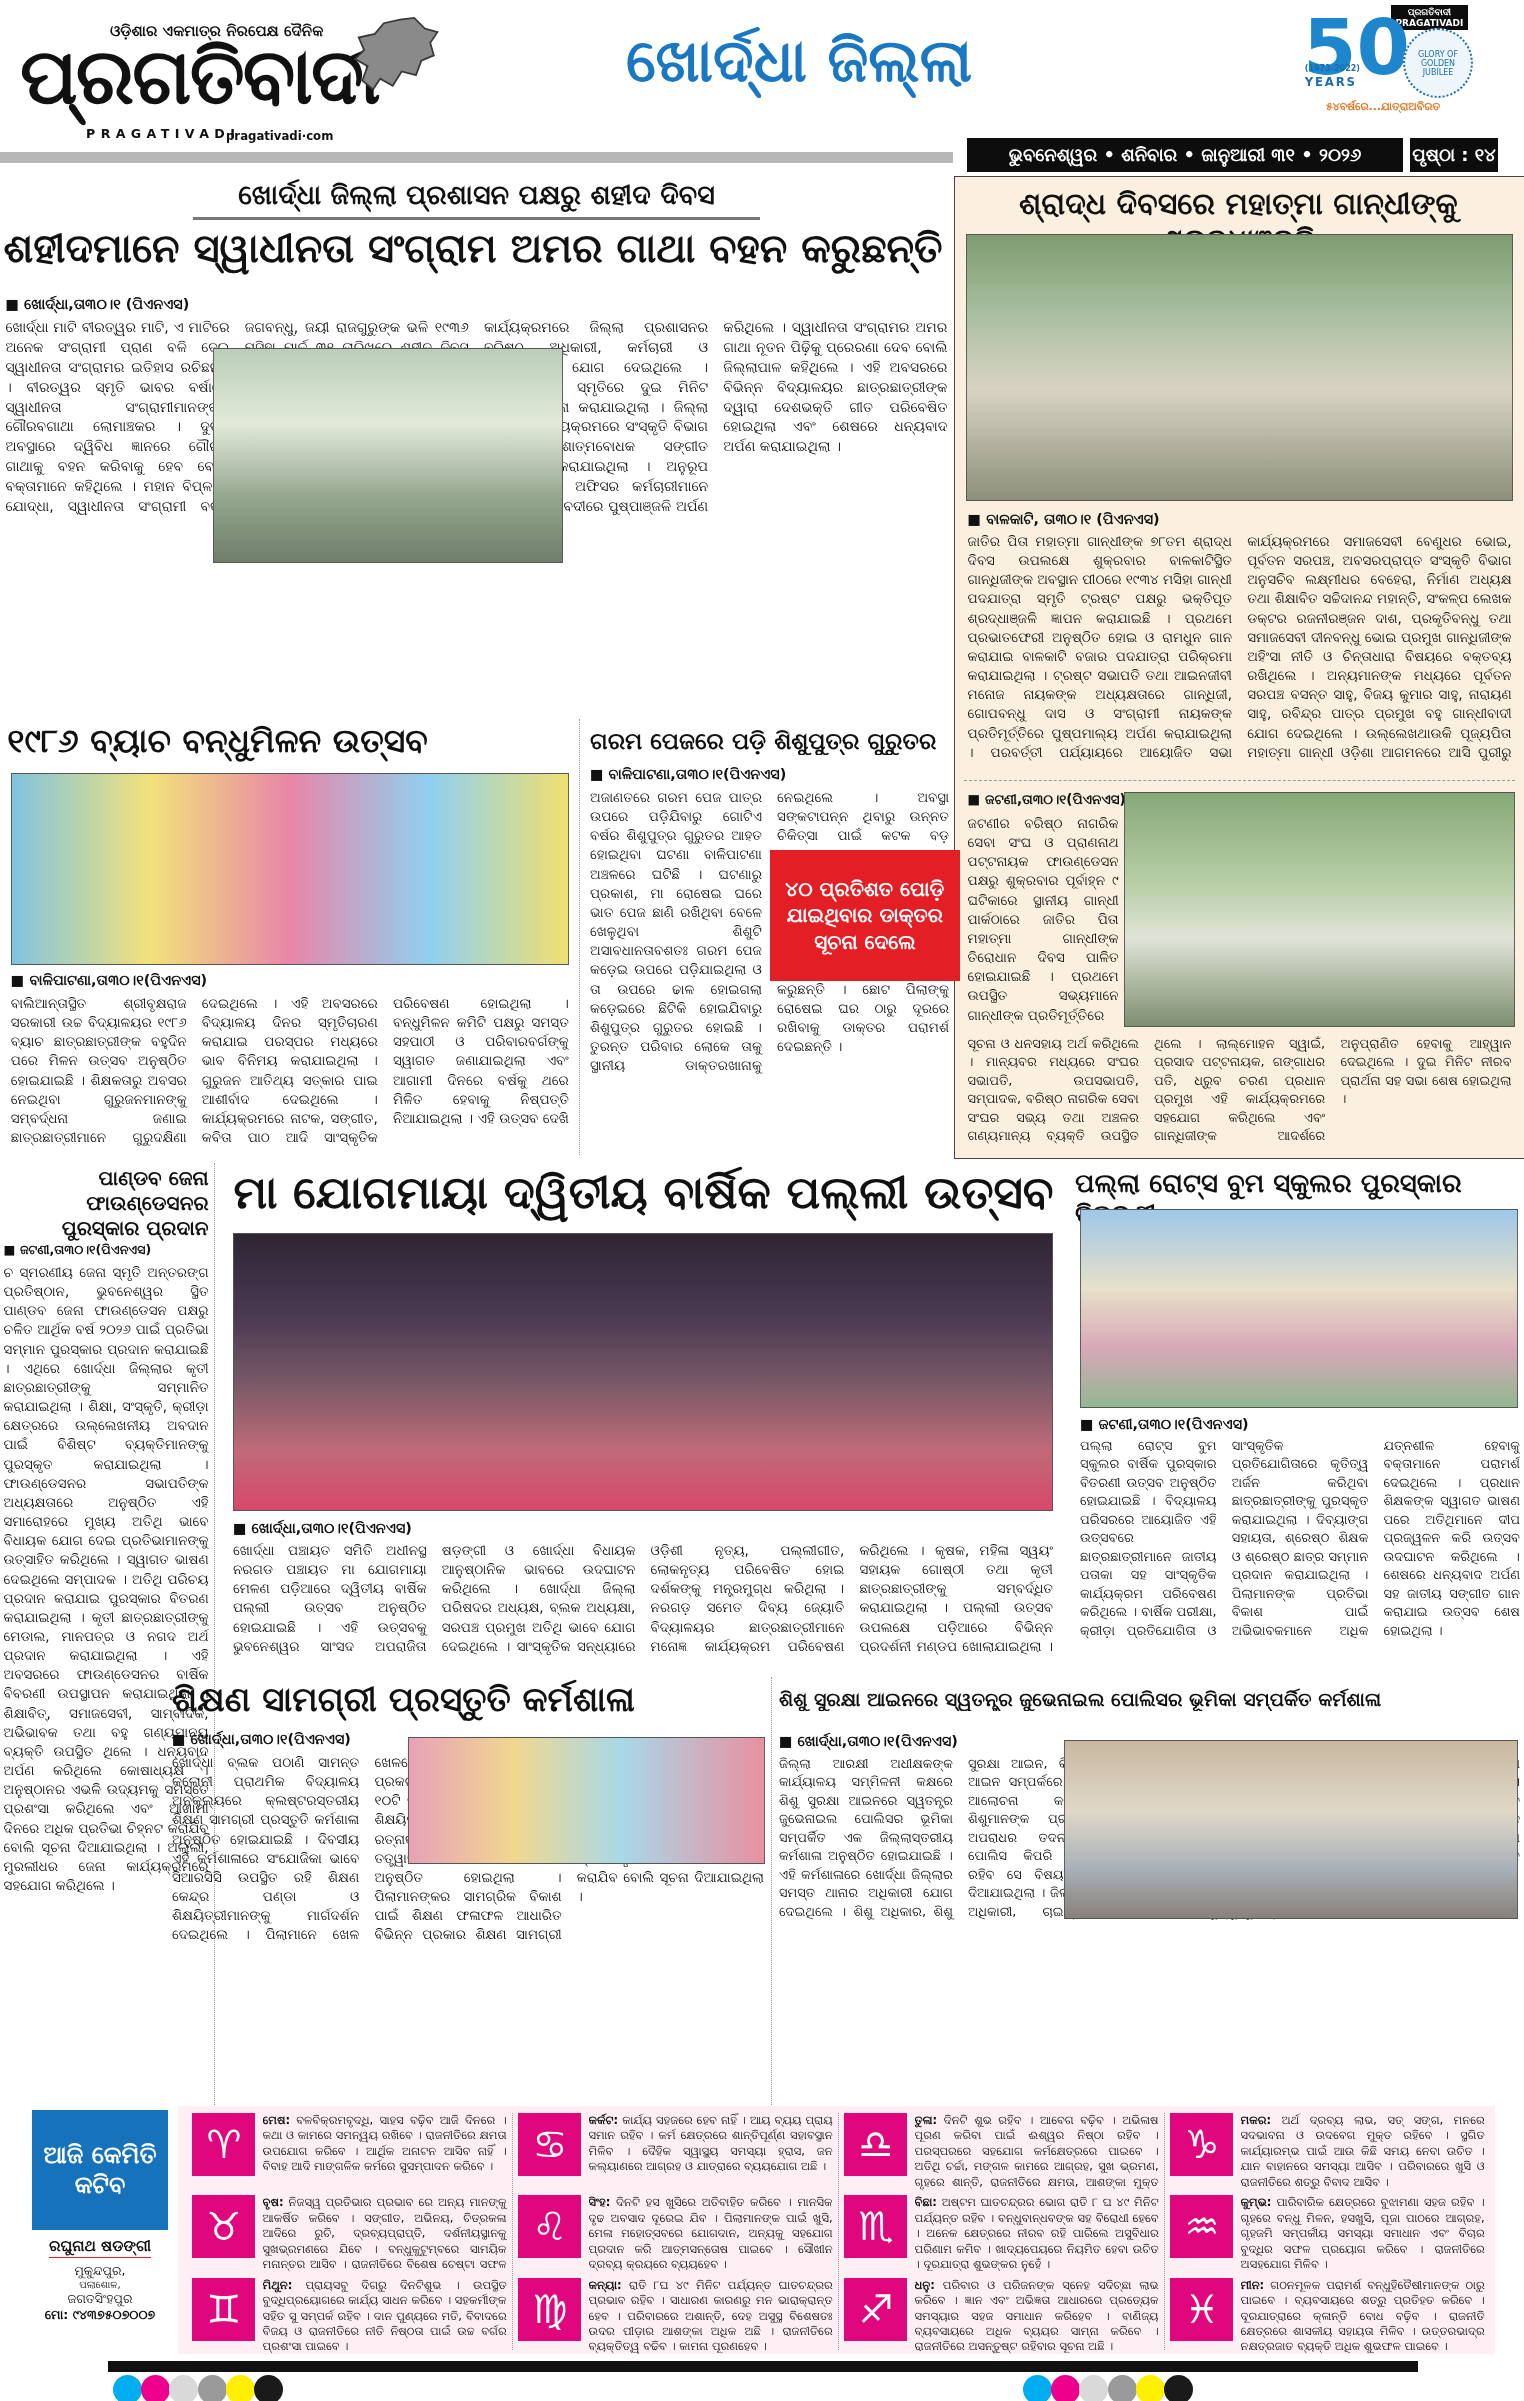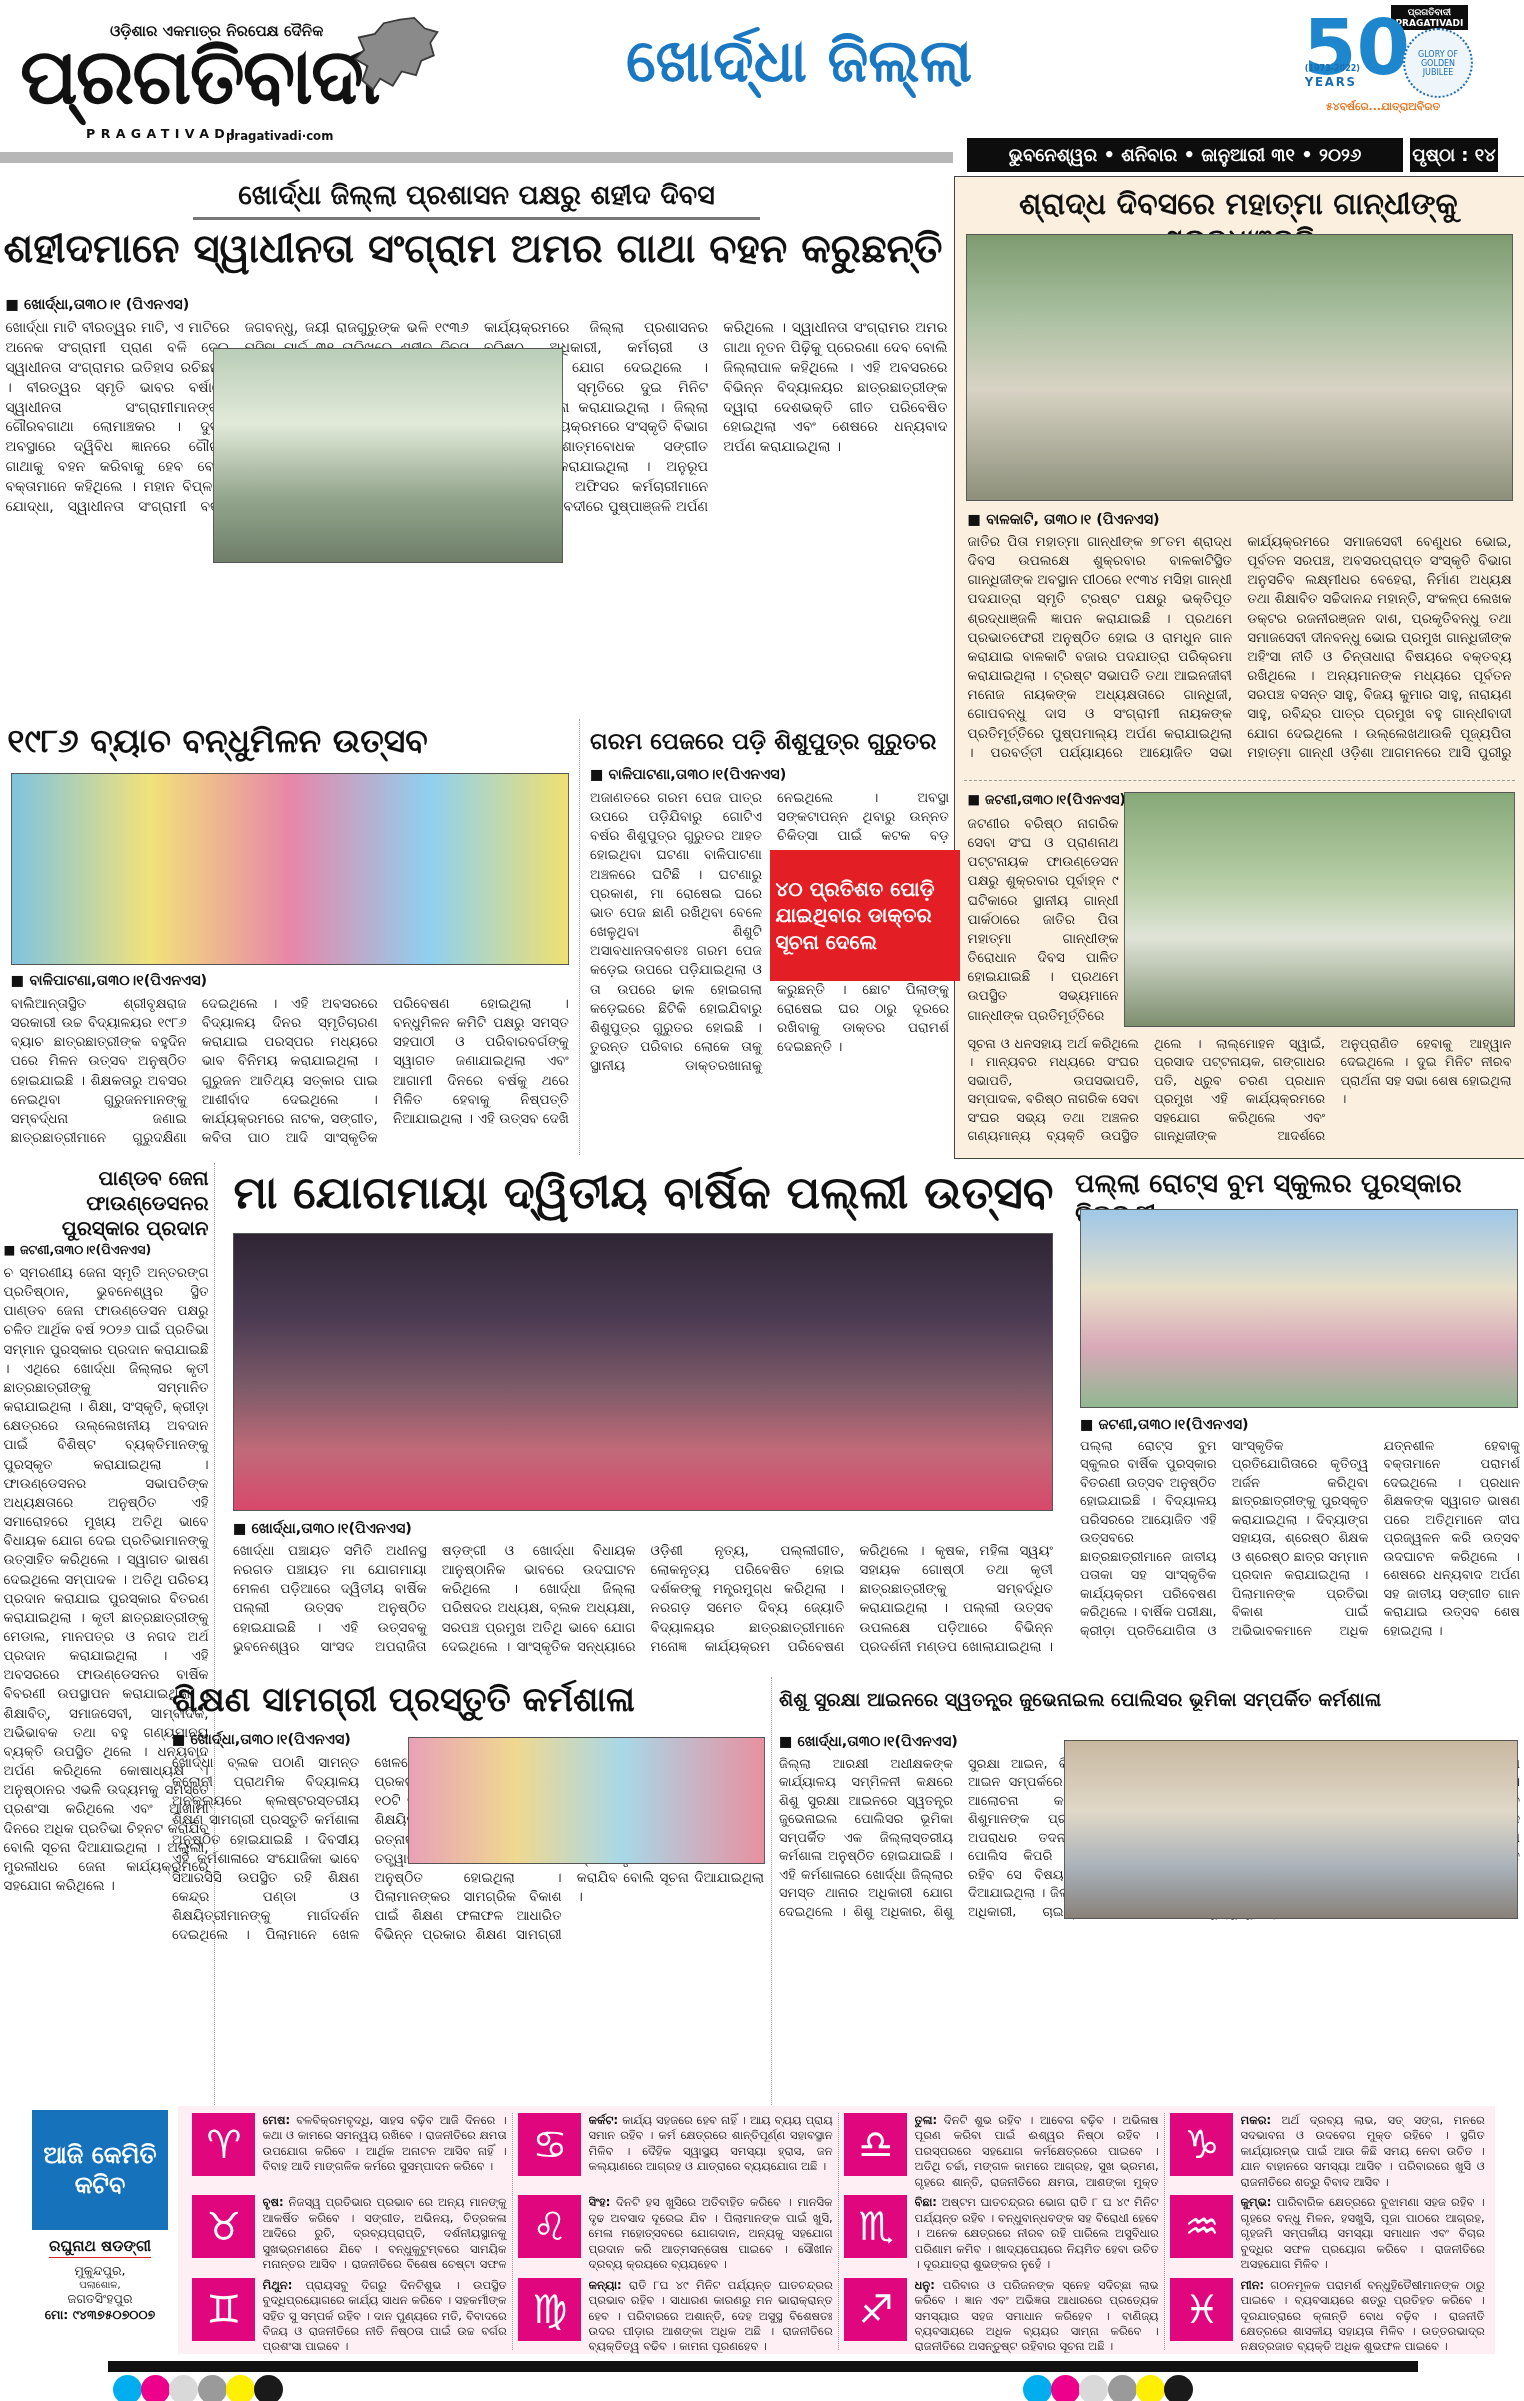--- a/index.html
+++ b/index.html
@@ -32,21 +32,21 @@
   .ph-room{background:linear-gradient(180deg,#b9cdb7 0%,#e2ead9 35%,#93a58d 70%,#6e7e69 100%);}
   .ph-green{background:linear-gradient(180deg,#7d9b6f 0%,#a9bfa0 30%,#d8d3c4 58%,#8c8f7a 100%);}
   .ph-colorful{background:linear-gradient(90deg,#7fc3e0,#f2e27a 25%,#e886a8 50%,#8fd0f0 75%,#f0e070);}
   .ph-park{background:linear-gradient(180deg,#86a877 0%,#b9cfa8 40%,#e0e4d8 62%,#7c8e6e 100%);}
   .ph-stage{background:linear-gradient(180deg,#2e2533 0%,#4a3a52 30%,#7c5a68 55%,#c06a78 78%,#d8486a 100%);}
   .ph-school{background:linear-gradient(180deg,#9ec7e8 0%,#e8e0c8 40%,#d8a8b8 70%,#90b890 100%);}
   .ph-craft{background:linear-gradient(90deg,#e8a0b8,#f0d890 30%,#a8d8e8 60%,#e890a0);}
   .ph-police{background:linear-gradient(180deg,#c8b8a0 0%,#e0d8c8 40%,#a8b0b8 72%,#888078 100%);}
   .creambox{background:#fbf0df;border:0.9px solid #444;}
   .redbox{background:#e31e24;color:#fff;font-weight:900;font-size:20px;line-height:1.32;
-          display:flex;align-items:center;justify-content:center;text-align:left;padding:5.4px;}
+          display:flex;align-items:center;justify-content:center;text-align:center;padding:5.4px;}
   .vdot{border-left:1.8px dotted #999;}
   .hdot{border-top:1.8px dashed #999;}
   
   .horo-wrap{background:#fdeff3;}
   .horo-title{background:#1673bb;color:#fff;font-size:24px;font-weight:900;line-height:1.25;
               display:flex;align-items:center;justify-content:center;text-align:center;}
   .zod{width:63px;height:63px;background:#e0077e;color:#fff;display:flex;align-items:center;
        justify-content:center;font-size:39px;flex:none;}
   .horo-entry{display:flex;gap:7.2px;margin-bottom:5.4px;height:77px;overflow:hidden;}
   .horo-text{font-size:11.5px;line-height:1.34;text-align:justify;overflow:hidden;}

